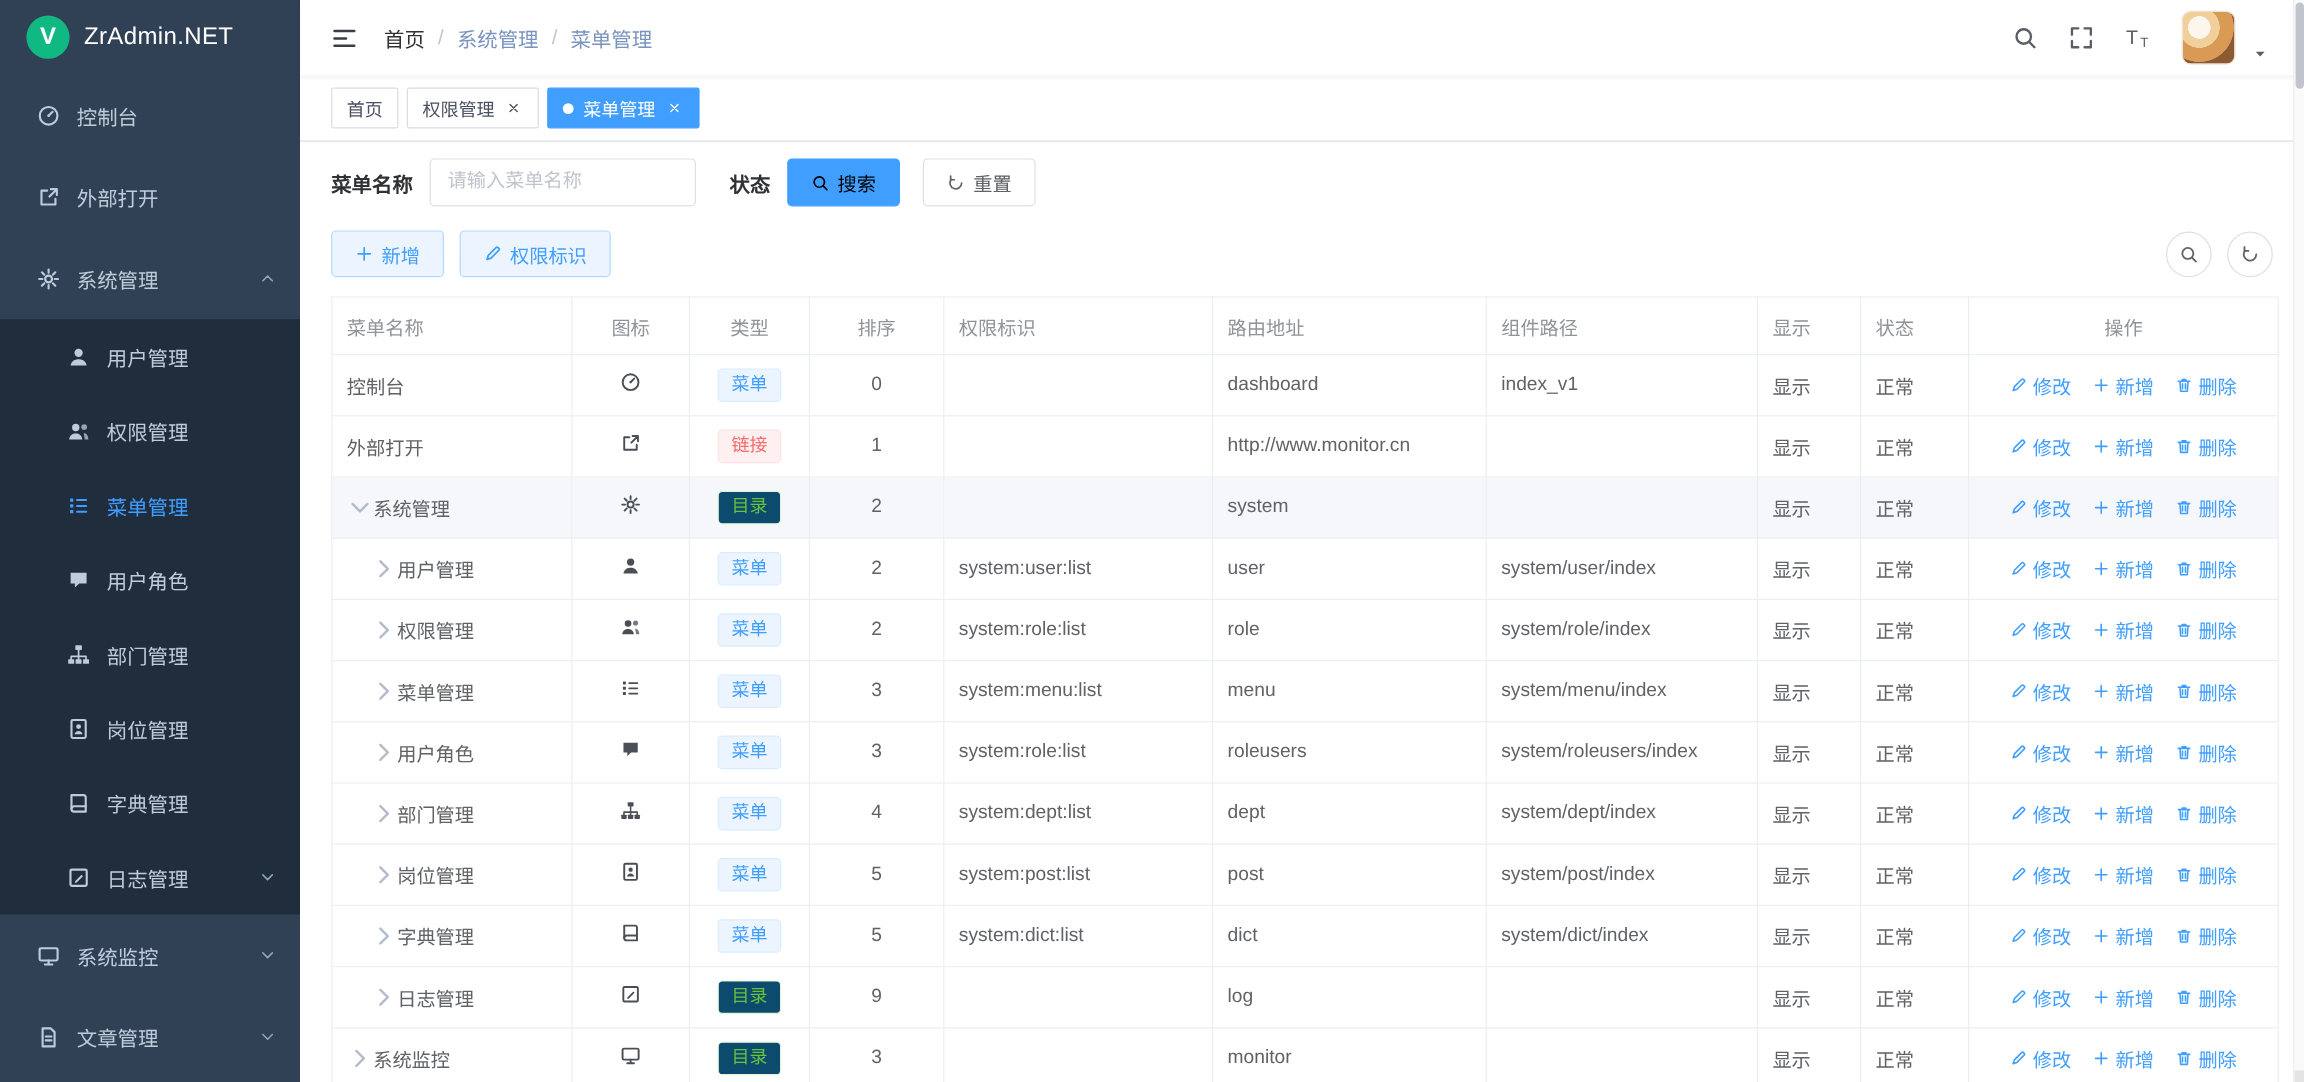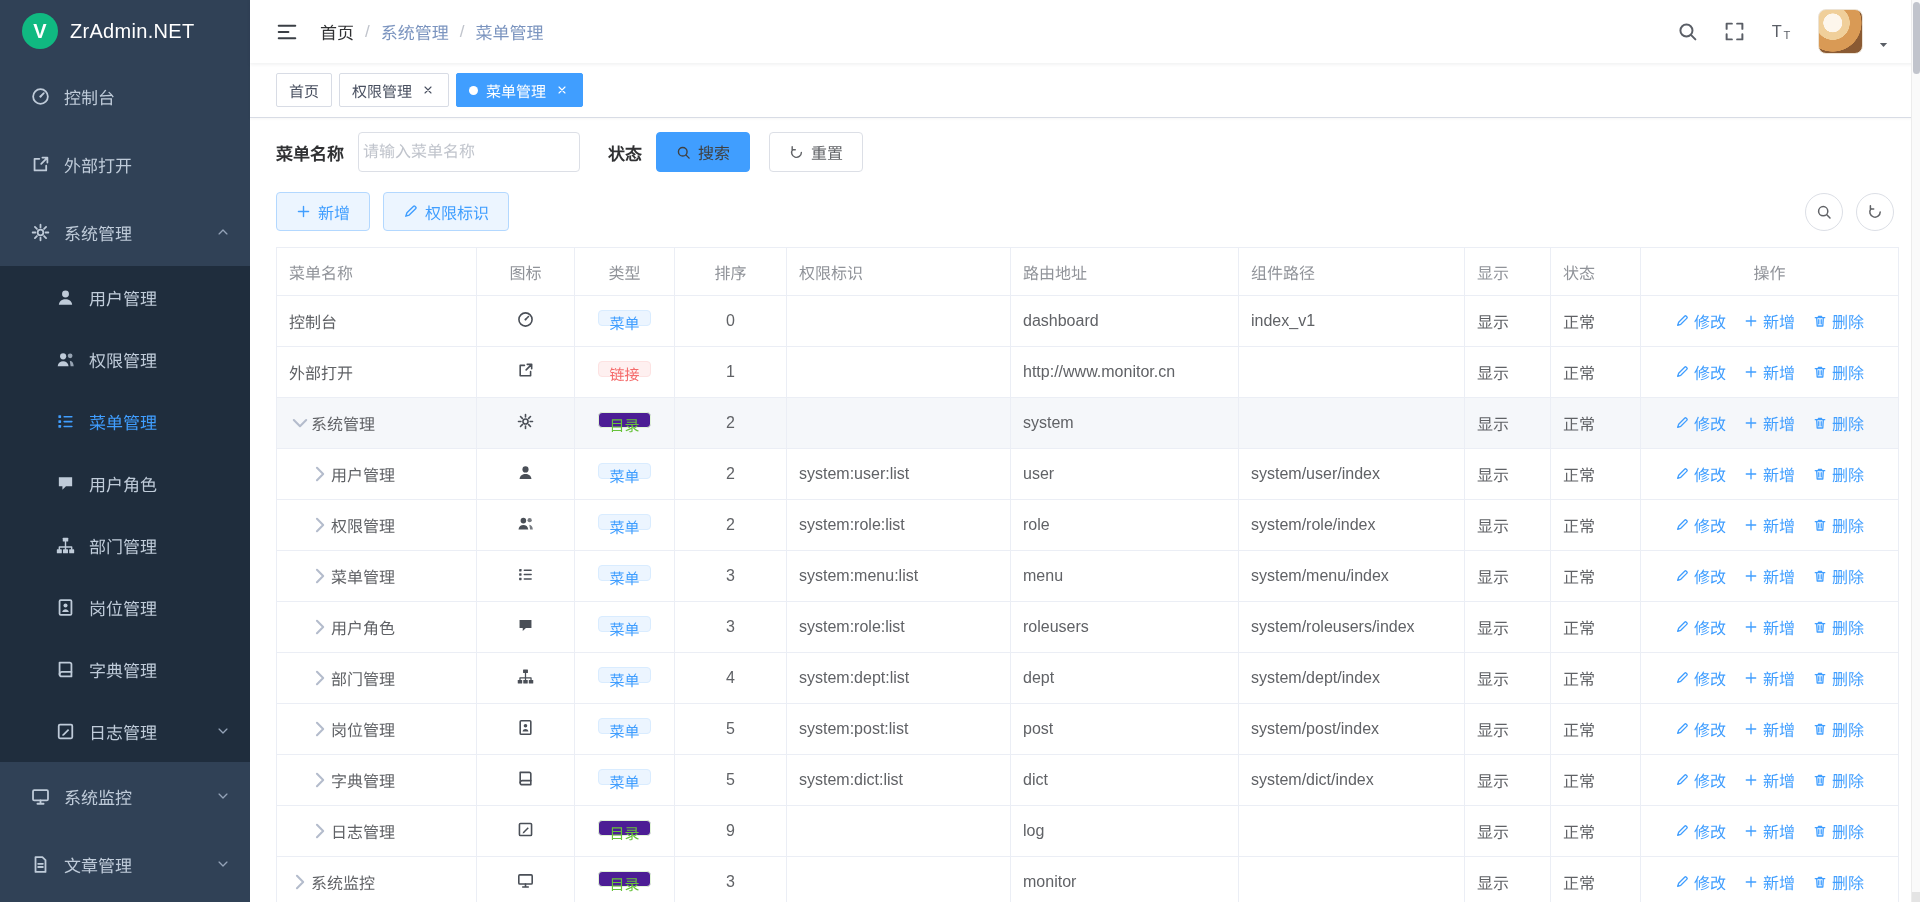--- a/index.html
+++ b/index.html
@@ -39,45 +39,45 @@
   .tab{height:34px;display:inline-flex;align-items:center;gap:8px;padding:0 12px;border:1px solid #d8dce5;background:#fff;color:#495060;font-size:15px;margin-right:7px;cursor:pointer;border-radius:2px}
   .tab.active{background:#409eff;border-color:#409eff;color:#fff}
   .tab .dot{width:9px;height:9px;border-radius:50%;background:#fff;display:inline-block}
   .tab .close{font-size:12px;width:16px;height:16px;border-radius:50%}
 
   .content{flex:1;padding:14px 26px 0;overflow:hidden}
 
   
   .filterbar{display:flex;align-items:center;margin-bottom:20px}
   .f-label{font-size:17px;font-weight:bold;color:#303133;margin-right:14px}
-  .f-input{width:222px;height:40px;border:1px solid #dcdfe6;border-radius:4px;padding:0 4px;font-size:16px;color:#606266;margin-right:28px;font-family:inherit;outline:none}
+  .f-input{width:222px;height:40px;border:1px solid #dcdfe6;border-radius:4px;padding:0 14px;font-size:16px;color:#606266;margin-right:28px;font-family:inherit;outline:none}
   .f-input::placeholder{color:#c0c4cc}
   .f-select{width:236px;height:40px;border:1px solid #dcdfe6;border-radius:4px;padding:0 12px 0 14px;display:flex;align-items:center;justify-content:space-between;color:#c0c4cc;font-size:16px;cursor:pointer;margin-right:17px;background:#fff}
   .f-select .sel-caret{color:#c0c4cc;font-size:14px}
   .btn{display:inline-flex;align-items:center;gap:7px;height:40px;padding:0 19px;border-radius:4px;font-size:16px;cursor:pointer;border:1px solid transparent;font-family:inherit;background:#fff}
   .btn .icn{font-size:15px}
-  .btn-primary{background:#409eff;border-color:#409eff;color:#404040;margin-right:19px}
+  .btn-primary{background:#409eff;border-color:#409eff;color:#000000;margin-right:19px}
   .btn-default{border-color:#dcdfe6;color:#606266}
   .btn-plain{background:#ecf5ff;border-color:#b3d8ff;color:#409eff;height:39px;margin-right:13px}
 
   
   .toolbar{display:flex;align-items:center;margin-bottom:16px}
   .toolbar-right{margin-left:auto;display:flex;gap:13px}
   .circle-btn{width:38px;height:38px;border-radius:50%;border:1px solid #dcdfe6;background:#fff;display:flex;align-items:center;justify-content:center;color:#606266;font-size:16px;cursor:pointer}
 
   
   table{width:100%;border-collapse:collapse;table-layout:fixed;font-size:16px;color:#606266}
   th,td{border:1px solid #ebeef5;height:51px;padding:0 12px;overflow:hidden;white-space:nowrap;text-overflow:ellipsis;text-align:left;font-weight:normal}
   th{color:#909399;height:48px;background:#fff}
   tr.hl td{background:#f5f7fa}
   td.c,th.c{text-align:center}
-  .tag{display:inline-block;padding:0 10px;height:16px;line-height:26px;border:1px solid;border-radius:4px;font-size:15px}
+  .tag{display:inline-block;padding:0 10px;height:28px;line-height:26px;border:1px solid;border-radius:4px;font-size:15px}
   .tag-menu{color:#409eff;background:#ecf5ff;border-color:#d9ecff}
   .tag-link{color:#f56c6c;background:#fef0f0;border-color:#fde2e2}
-  .tag-dir{color:#67c23a;background:#4c1d95;border-color:#e1f3d8}
+  .tag-dir{color:#67c23a;background:#0c4a6e;border-color:#e1f3d8}
   .name-cell{display:flex;align-items:center;height:100%}
   .expander{width:22px;color:#b4bccc;font-size:13px;cursor:pointer;flex-shrink:0;display:inline-flex}
   .indent{display:inline-block;flex-shrink:0;height:1px}
   .tbl-icon{font-size:17px;color:#4a4f57}
   td.ops{padding:0 4px}
   .op-link{color:#409eff;text-decoration:none;display:inline-flex;align-items:center;gap:5px;margin:0 9px;cursor:pointer;font-size:16px}
   .op-link .icn{font-size:14px}
 
   
   .scrollbar{position:absolute;top:0;right:0;width:9px;height:902px;background:#fafafa;border-left:1px solid #ececec;z-index:9}

